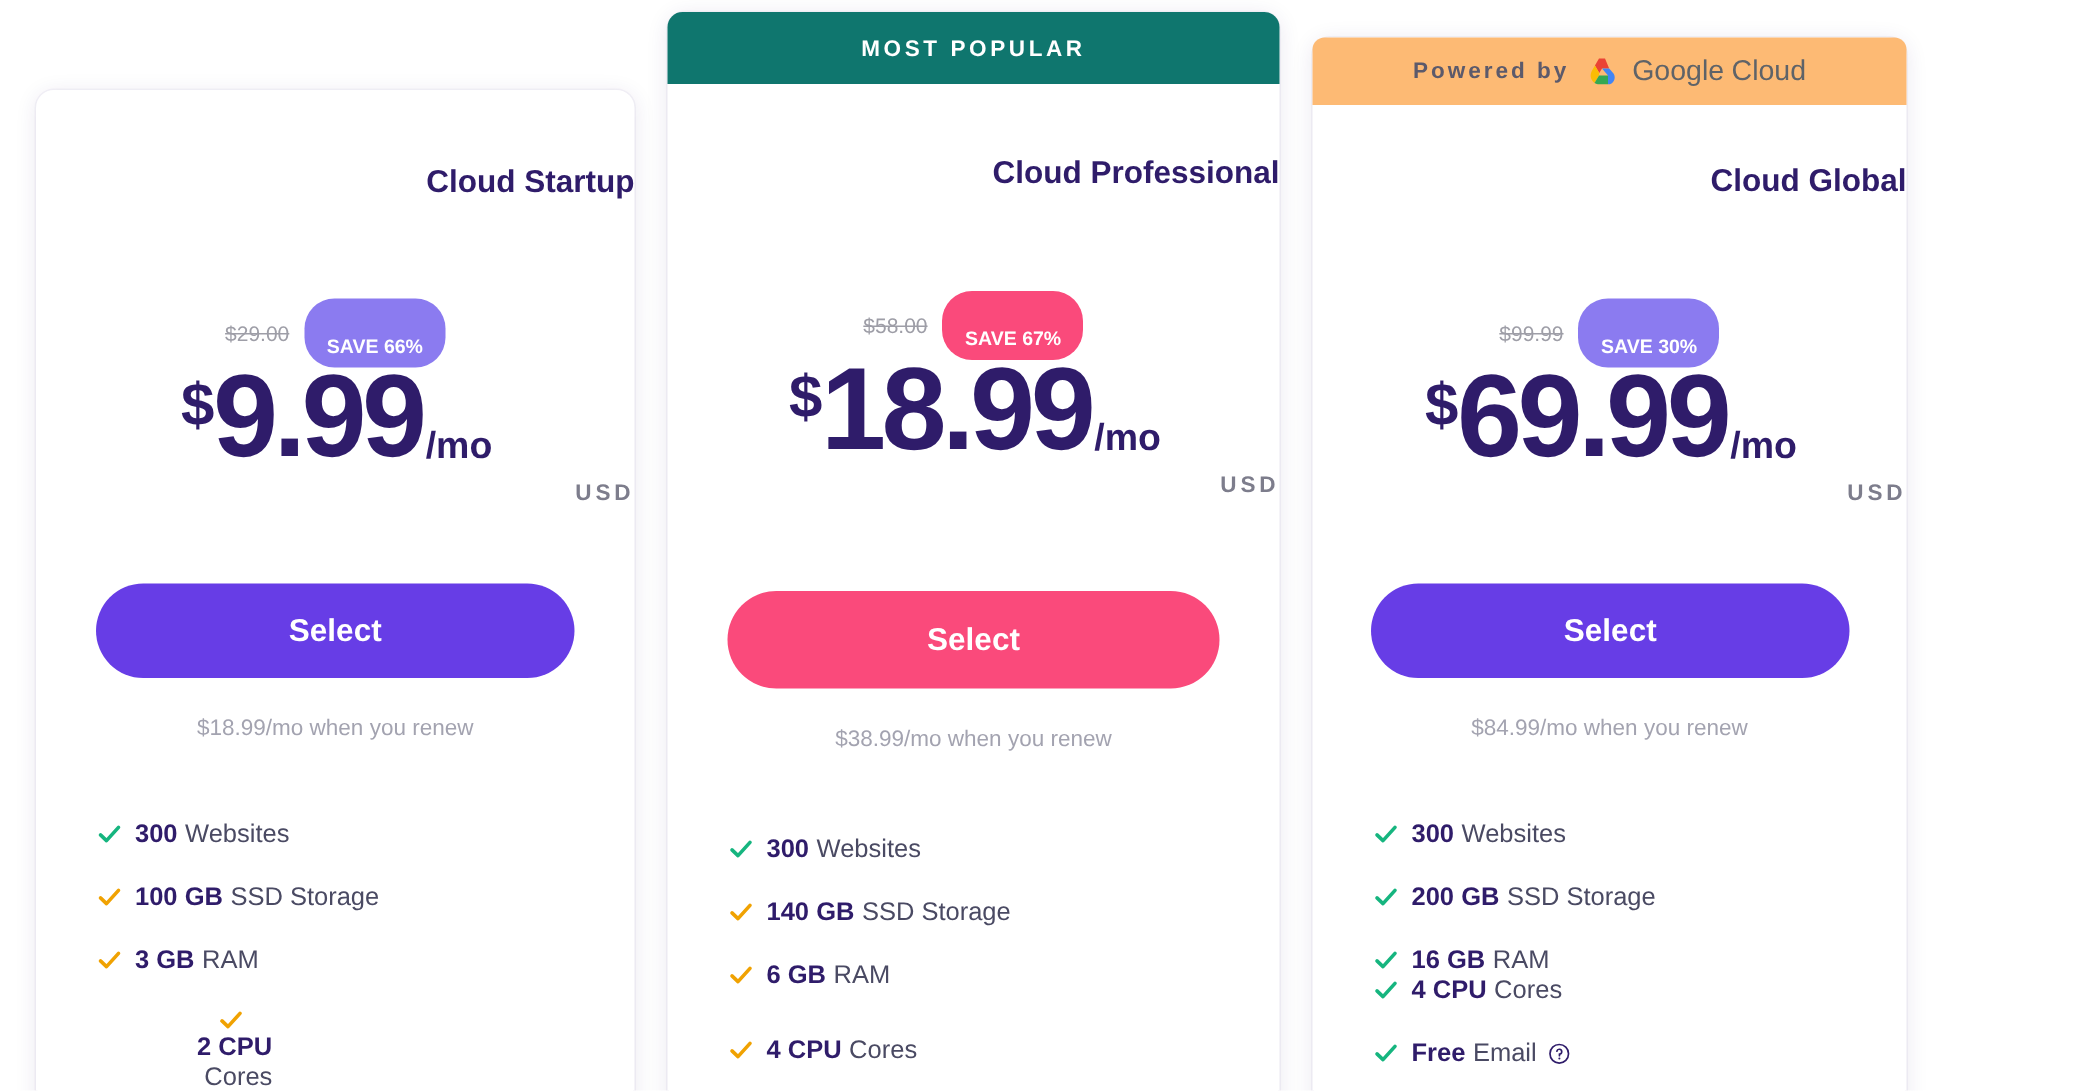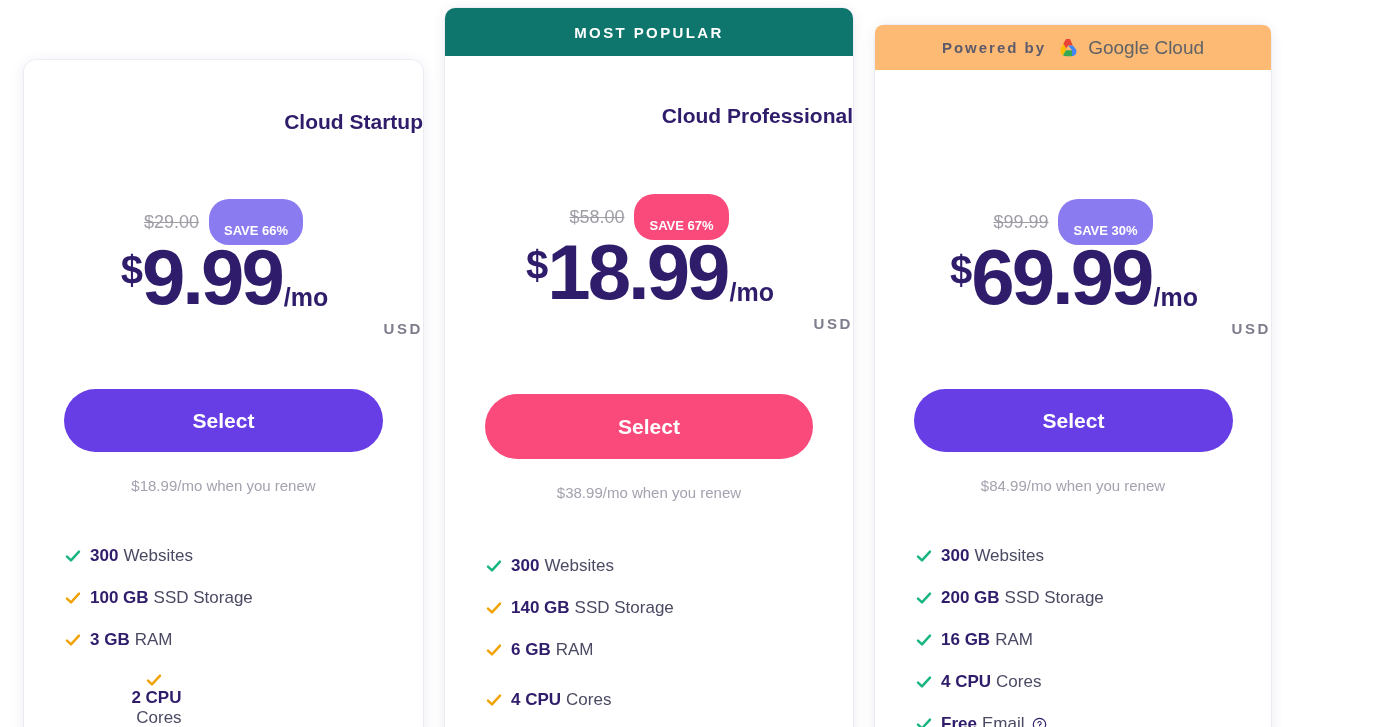--- a/index.html
+++ b/index.html
@@ -54,21 +54,21 @@
     font-weight:bold;
   }
 
   
   .price-top {
     position:absolute; left:0; right:0;
     display:flex; align-items:center; justify-content:center; gap:10px;
   }
   .old-price {
     color:#9E9EA7;
-    font-size:18px;
+    font-size:14px;
     text-decoration:line-through;
   }
   .save-badge {
     display:inline-flex; align-items:center; justify-content:center;
     color:#ffffff;
     font-size:13px;
     font-weight:bold;
     border-radius:20px;
     padding:24px 15px 7px;
     white-space:nowrap;
@@ -315,20 +315,21 @@
           <path d="M15.0 2.0 L11.0 2.0 L8.3 6.7 L11.2 11.7 L13.0 8.6 L17.8 8.6 Z" fill="#EA4335"></path>
           <path d="M8.3 6.7 L6.3 10.2 C4.6 13.2 5.5 16.6 8.0 18.3 L11.0 13.2 L11.2 11.7 Z" fill="#FBBC05"></path>
           <path d="M8.0 18.3 C8.9 18.9 10.0 19.2 11.1 19.2 L17.0 19.2 L17.0 13.3 L11.0 13.3 Z" fill="#34A853"></path>
           <path d="M17.8 8.6 L13.0 8.6 L17.0 13.3 L17.0 19.2 C20.6 19.2 22.6 15.2 20.8 12.1 Z" fill="#4285F4"></path>
         </svg>
       </span>
       <span class="gc-brand" style="margin-right:5px;">Google</span>
       <span class="gc-brand">Cloud</span>
     </div>
 
+    <div class="plan-title" style="top:84px;">Cloud Global</div>
 
     <div class="price-top" style="top:174px;">
       <span class="old-price">$99.99</span>
       <span class="save-badge badge-purple">SAVE 30%</span>
     </div>
 
     <div class="price-row" style="top:213px;">
       <span class="cur">$</span>
       <span class="amt">69.99</span>
       <span class="per">/mo</span>
@@ -352,21 +353,21 @@
       </div>
       <div class="feat" style="margin-bottom:22px;">
         <span class="tick">
           <svg viewBox="0 0 16 16">
               <path d="M2 8.6 L6 12.4 L14 3.6" stroke="#16B57F" stroke-width="2.4" fill="none" stroke-linecap="round" stroke-linejoin="round"></path>
             </svg>
         </span>
         <b>200 GB</b>
         <span class="lbl">SSD Storage</span>
       </div>
-      <div class="feat" style="margin-bottom:22px;">
+      <div class="feat" style="">
         <span class="tick">
           <svg viewBox="0 0 16 16">
               <path d="M2 8.6 L6 12.4 L14 3.6" stroke="#16B57F" stroke-width="2.4" fill="none" stroke-linecap="round" stroke-linejoin="round"></path>
             </svg>
         </span>
         <b>16 GB</b>
         <span class="lbl">RAM</span>
       </div>
       <div class="feat" style="margin-bottom:22px;">
         <span class="tick">

